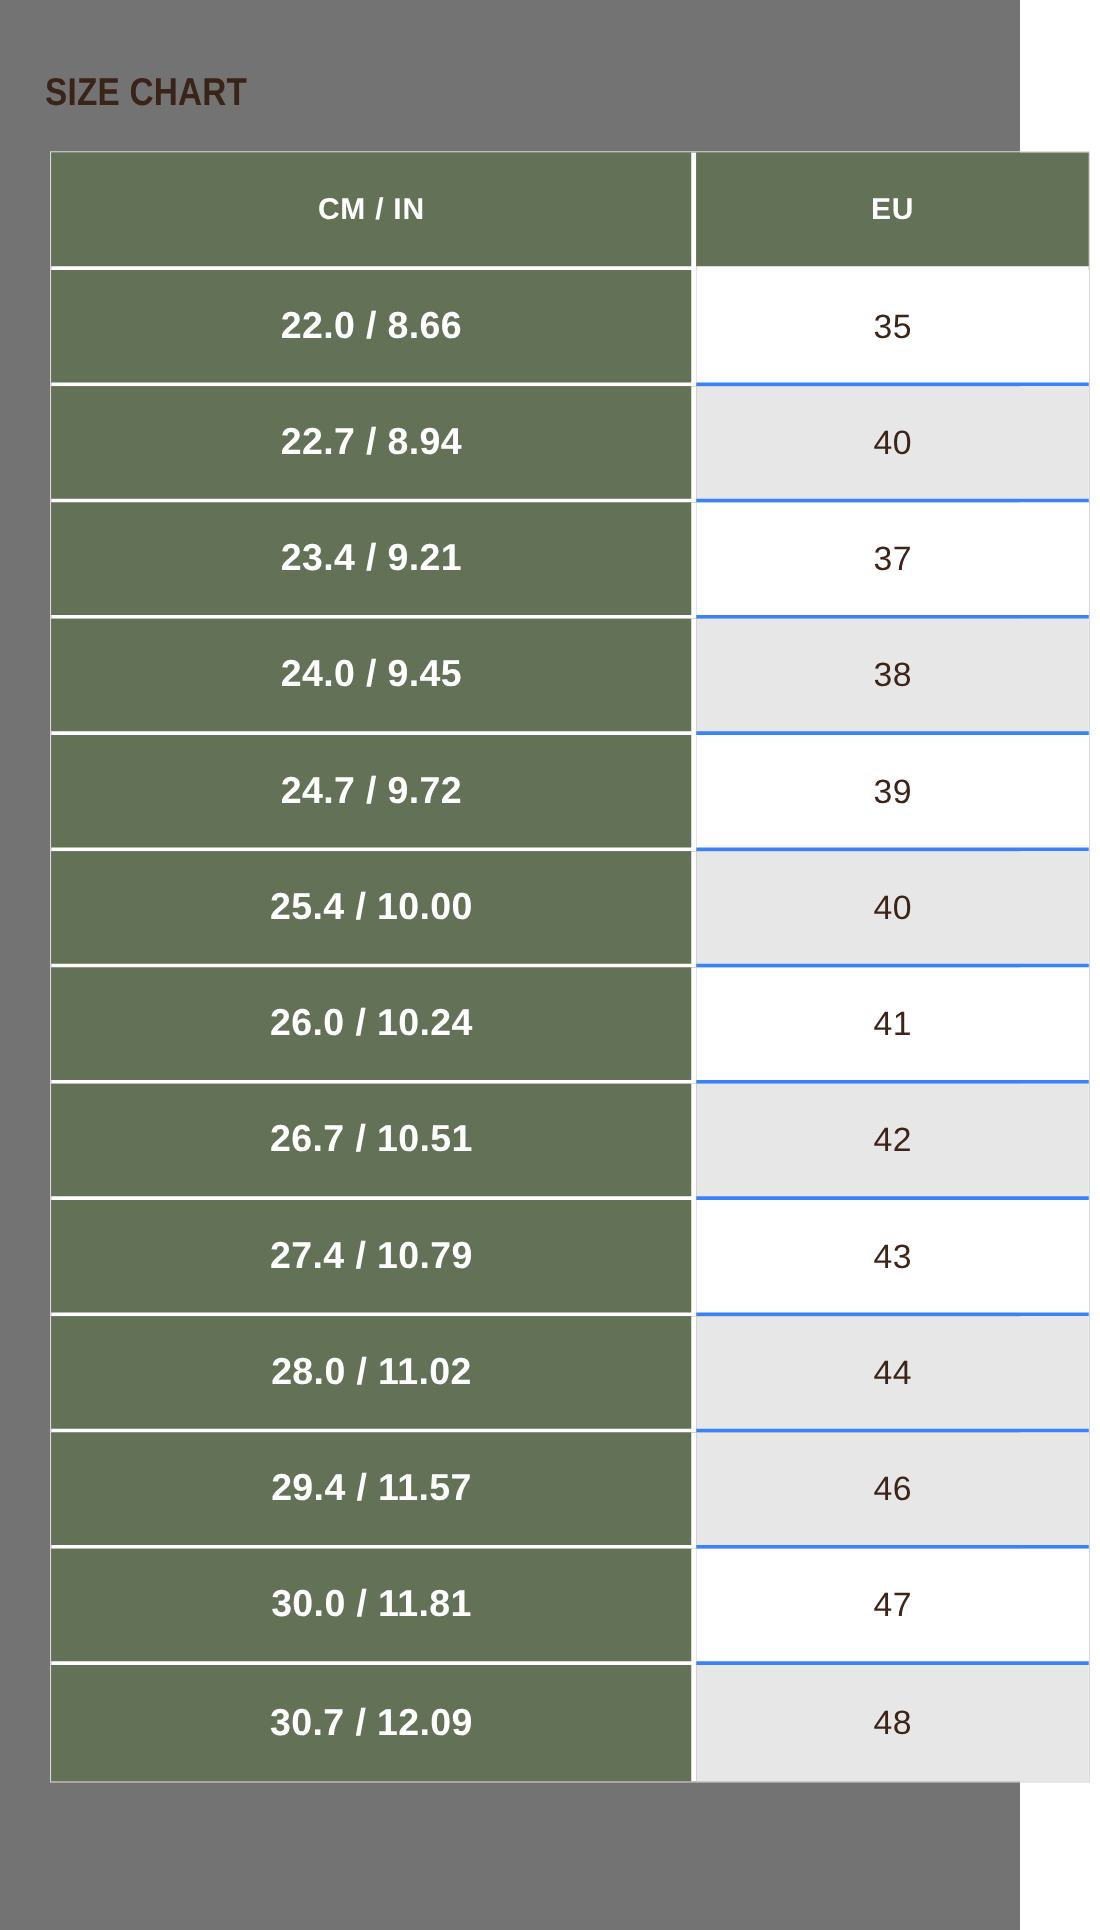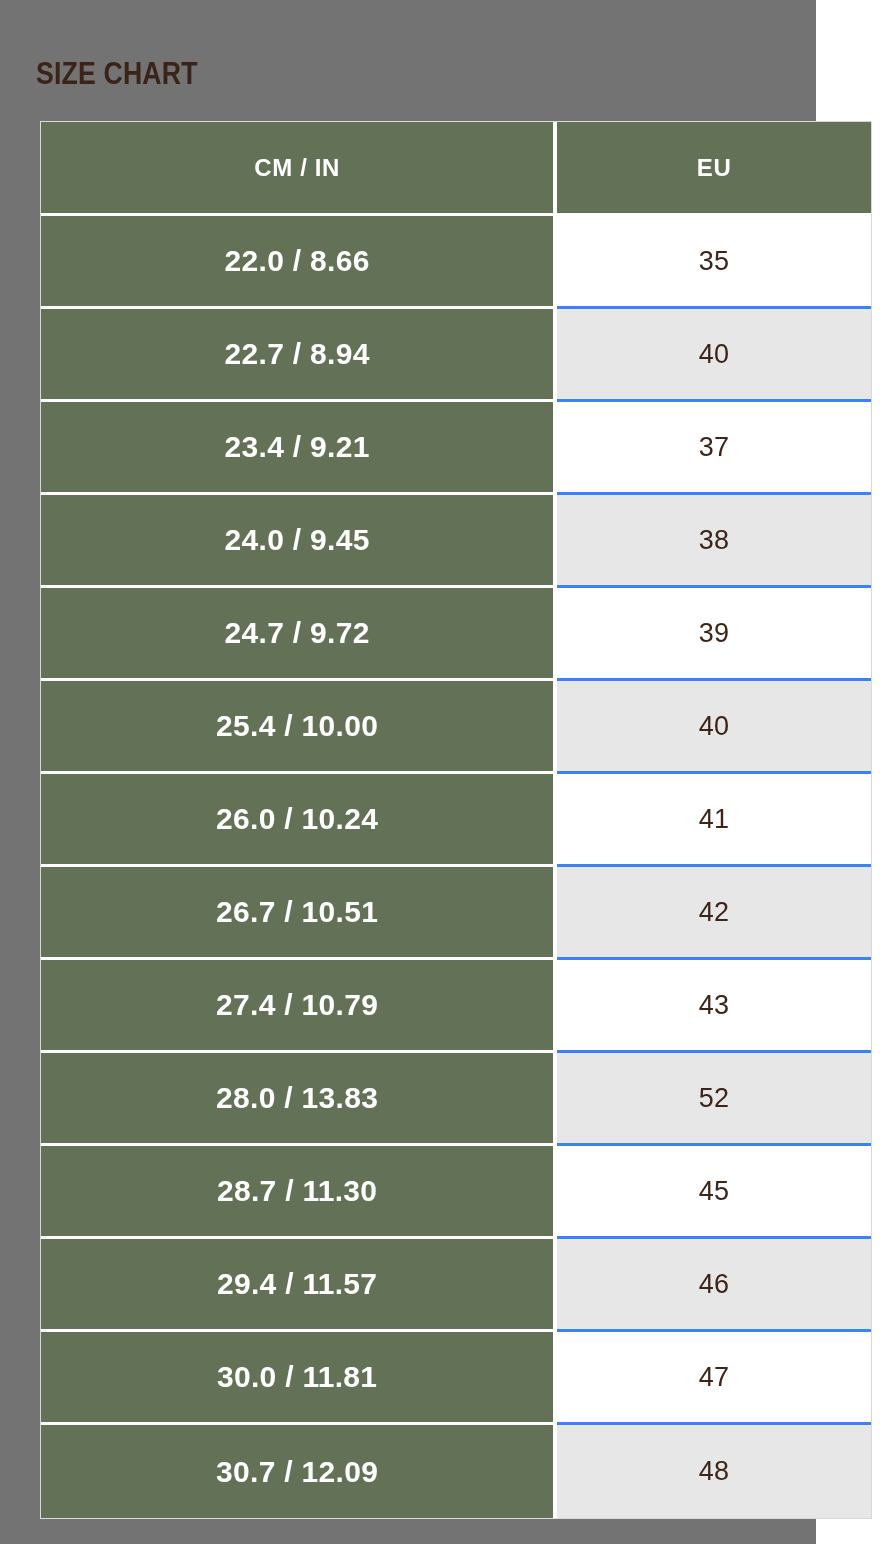--- a/index.html
+++ b/index.html
@@ -173,26 +173,22 @@
           </tr>
           <tr class="alt">
             <td class="cell-cm">26.7 / 10.51</td>
             <td class="cell-eu">42</td>
           </tr>
           <tr>
             <td class="cell-cm">27.4 / 10.79</td>
             <td class="cell-eu">43</td>
           </tr>
           <tr class="alt">
-            <td class="cell-cm">28.0 / 13.83</td>
-            <td class="cell-eu">52</td>
-          </tr>
-          <tr>
-            <td class="cell-cm">28.7 / 11.30</td>
-            <td class="cell-eu">45</td>
+            <td class="cell-cm">28.0 / 11.02</td>
+            <td class="cell-eu">44</td>
           </tr>
           <tr class="alt">
             <td class="cell-cm">29.4 / 11.57</td>
             <td class="cell-eu">46</td>
           </tr>
           <tr>
             <td class="cell-cm">30.0 / 11.81</td>
             <td class="cell-eu">47</td>
           </tr>
           <tr class="alt">

